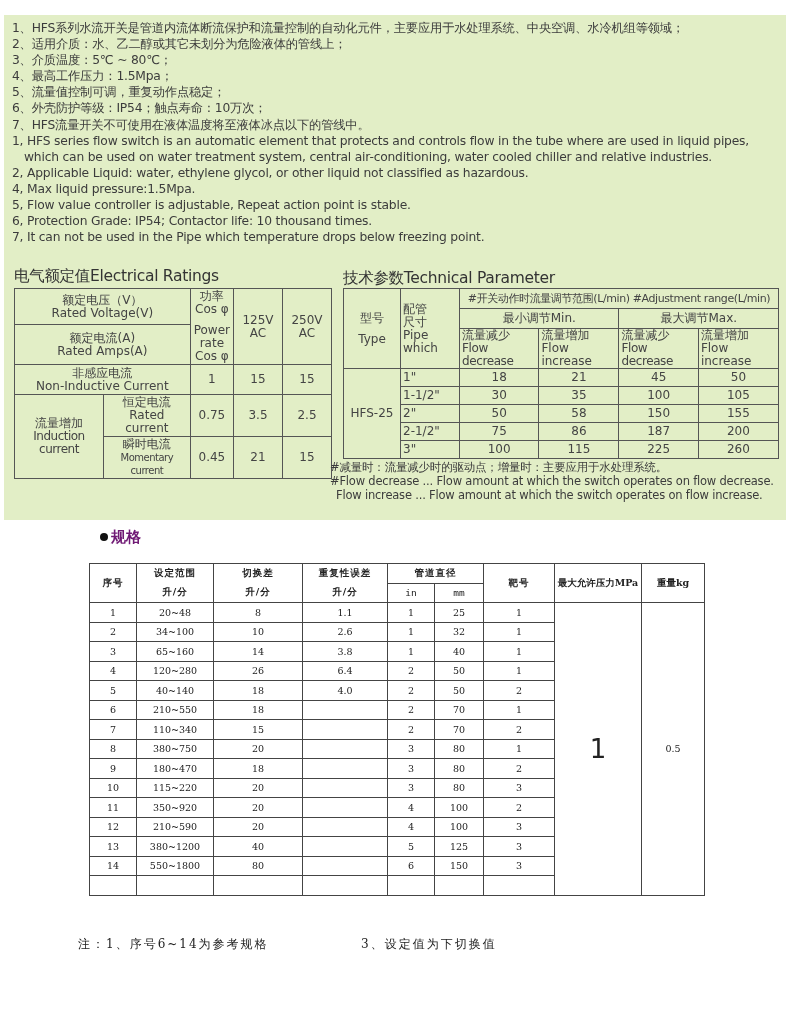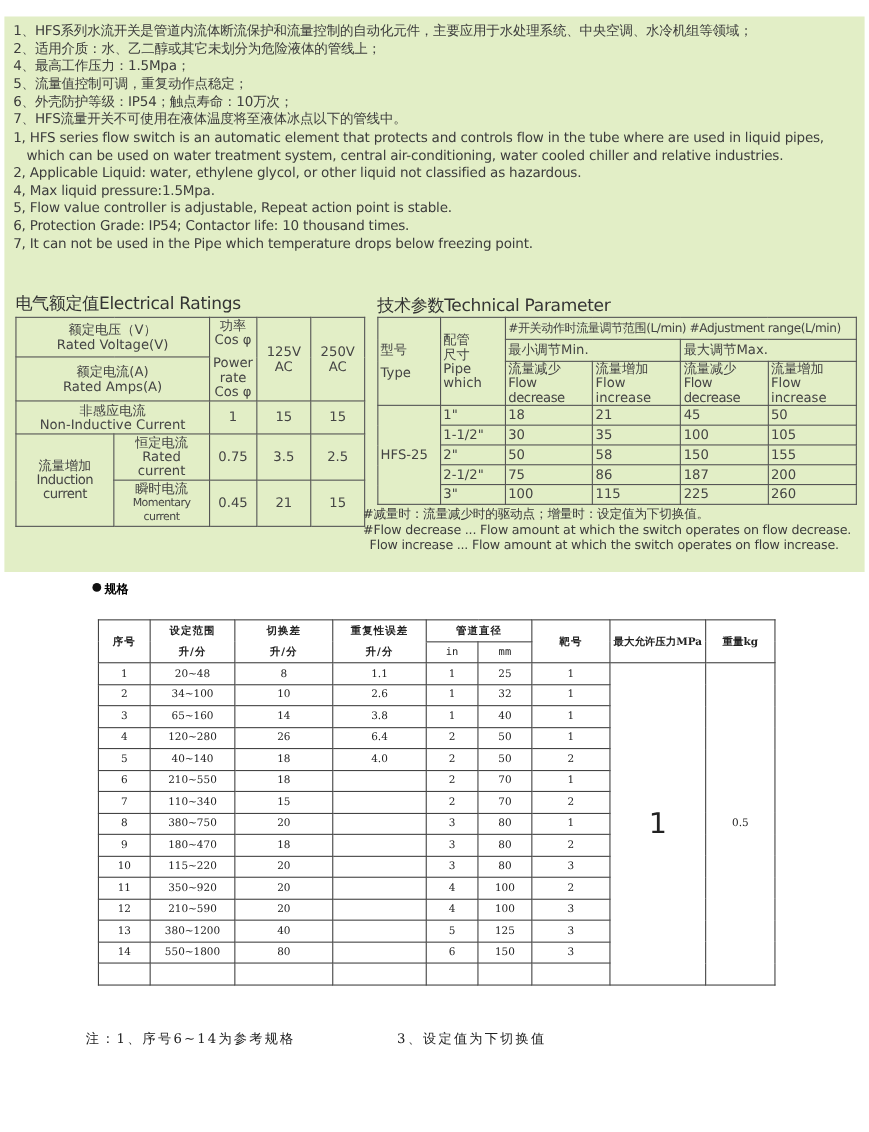--- a/index.html
+++ b/index.html
@@ -8,39 +8,40 @@
   .intro { position:absolute; left:12px; top:20px; width:770px; font-size:12.3px; line-height:16.1px; color:#3c3c3c; font-family:"DejaVu Sans", sans-serif; letter-spacing:-0.2px; }
   .intro .line { white-space:nowrap; }
   .intro .indent { padding-left:12px; }
   .sec-title { position:absolute; font-size:15.5px; color:#333; white-space:nowrap; letter-spacing:-0.3px; }
   table { border-collapse:collapse; }
   .er { position:absolute; left:14px; top:288px; width:318px; font-size:12px; color:#444; }
   .er td { border:1px solid #555; padding:1px 3px; line-height:13px;text-align:center; }
   .er .c { text-align:center; }
   .er .sm { font-size:10px; letter-spacing:-0.5px; }
   .tp { position:absolute; left:343px; top:288px; width:436px; font-size:12px; color:#444; }
-  .tp td { border:1px solid #555; padding:0 2px; line-height:13px; text-align:left; height:17px; }
+  .tp td { border:1px solid #555; padding:0 2px; line-height:13px; text-align:center; height:17px; }
   .tp .l { text-align:left; }
   .notes { position:absolute; left:330px; top:460px; font-size:11.5px; line-height:14px; color:#3c3c3c; white-space:nowrap; letter-spacing:-0.2px; }
-  .spec-title { position:absolute; left:84px; top:528px; font-size:11px; font-weight:bold; color:#000000; }
+  .spec-title { position:absolute; left:100px; top:528px; font-size:15px; font-weight:bold; color:#701a75; }
   .spec-title .dot { display:inline-block; width:8px; height:8px; background:#111; border-radius:50%; margin-right:3px; vertical-align:1px; }
   .spec { position:absolute; left:89px; top:563px; width:616px; font-family:"DejaVu Serif", serif; font-size:9.5px; color:#222; }
   .spec td { border:1px solid #444; text-align:center; padding:0; height:18.5px; }
   .spec .hd { font-weight:bold; font-size:9.5px; letter-spacing:1px; }
   .spec .big { font-size:26px; font-family:"DejaVu Sans", sans-serif; font-weight:normal; }
   .footnote { position:absolute; top:936px; font-family:"DejaVu Serif", serif; font-size:12px; color:#222; letter-spacing:2px; white-space:nowrap; }
 </style>
 </head>
 <body>
 
 <div class="panel"></div>
 
 <div class="intro">
   <div class="line">1、HFS系列水流开关是管道内流体断流保护和流量控制的自动化元件，主要应用于水处理系统、中央空调、水冷机组等领域；</div>
   <div class="line">2、适用介质：水、乙二醇或其它未划分为危险液体的管线上；</div>
+  <div class="line">3、介质温度：5℃ ~ 80℃；</div>
   <div class="line">4、最高工作压力：1.5Mpa；</div>
   <div class="line">5、流量值控制可调，重复动作点稳定；</div>
   <div class="line">6、外壳防护等级：IP54；触点寿命：10万次；</div>
   <div class="line">7、HFS流量开关不可使用在液体温度将至液体冰点以下的管线中。</div>
   <div class="line">1, HFS series flow switch is an automatic element that protects and controls flow in the tube where are used in liquid pipes,</div>
   <div class="line indent">which can be used on water treatment system, central air-conditioning, water cooled chiller and relative industries.</div>
   <div class="line">2, Applicable Liquid: water, ethylene glycol, or other liquid not classified as hazardous.</div>
   <div class="line">4, Max liquid pressure:1.5Mpa.</div>
   <div class="line">5, Flow value controller is adjustable, Repeat action point is stable.</div>
   <div class="line">6, Protection Grade: IP54; Contactor life: 10 thousand times.</div>
@@ -177,21 +178,21 @@
     <td class="l">3"</td>
     <td>100</td>
     <td>115</td>
     <td>225</td>
     <td>260</td>
   </tr>
 </tbody>
   </table>
 
 <div class="notes">
-  <div>#减量时：流量减少时的驱动点；增量时：设定值为下切换值。</div>
+  <div>#减量时：流量减少时的驱动点；增量时：主要应用于水处理系统。</div>
   <div>#Flow decrease ... Flow amount at which the switch operates on flow decrease.</div>
   <div style="padding-left:6px"> Flow increase ... Flow amount at which the switch operates on flow increase.</div>
 </div>
 
 <div class="spec-title"><span class="dot"></span><span>规格</span></div>
 
 <table class="spec">
   <tbody>
       <tr style="height:19px;">
     <td rowspan="2" class="hd" style="width:46px;">序号</td>

